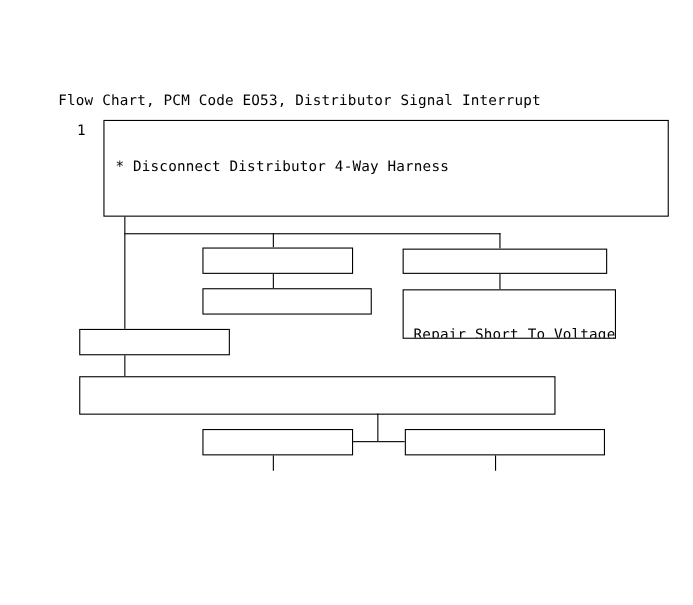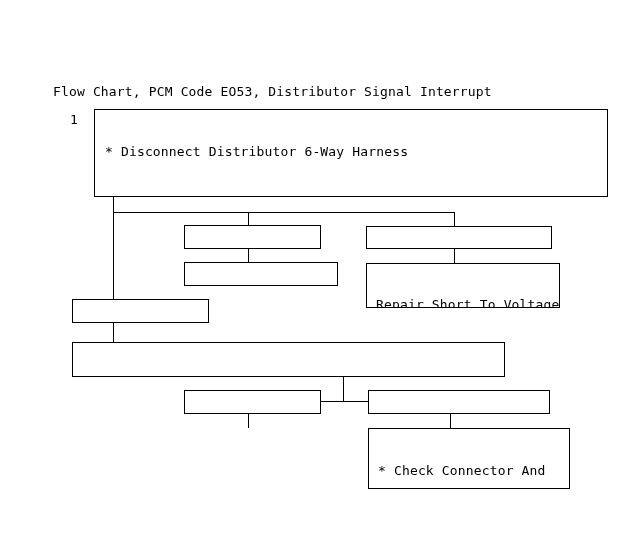--- a/index.html
+++ b/index.html
@@ -46,21 +46,21 @@
 </head>
 <body>
 
 <div id="screen">
 
   <div class="title" style="left:37px; top:68px;">Flow Chart, PCM Code EO53, Distributor Signal Interrupt</div>
 
   <div class="num" style="left:50px; top:96px; width:16px;">1</div>
 
   <div class="box" style="left:78px; top:93px; width:514px; height:88px; padding:4px 0 0 6px; line-height:13.5px;">
-    <div class="tl">* Disconnect Distributor 6-Way Harness</div>
+    <div class="tl">* Disconnect Distributor 4-Way Harness</div>
     
     
     
     
   </div>
 
   <div class="vline" style="left:97px; top:181px; height:102px;"></div>
 
   <div class="hline" style="left:97px; top:196px; width:342px;"></div>
 
@@ -109,20 +109,14 @@
 
   <div class="vline" style="left:232px; top:398px; height:14px;"></div>
 
 
   <div class="box" style="left:352px; top:374px; width:182px; height:24px; padding:0 5px; line-height:22px;">
     
   </div>
 
   <div class="vline" style="left:434px; top:398px; height:14px;"></div>
 
-  <div class="box" style="left:352px; top:412px; width:202px; height:61px; padding:3px 0 0 5px; line-height:13.8px;">
-    <div class="tl">* Check Connector And</div>
-    
-    
-    
-  </div>
 
 </div>
 
 </body></html>

